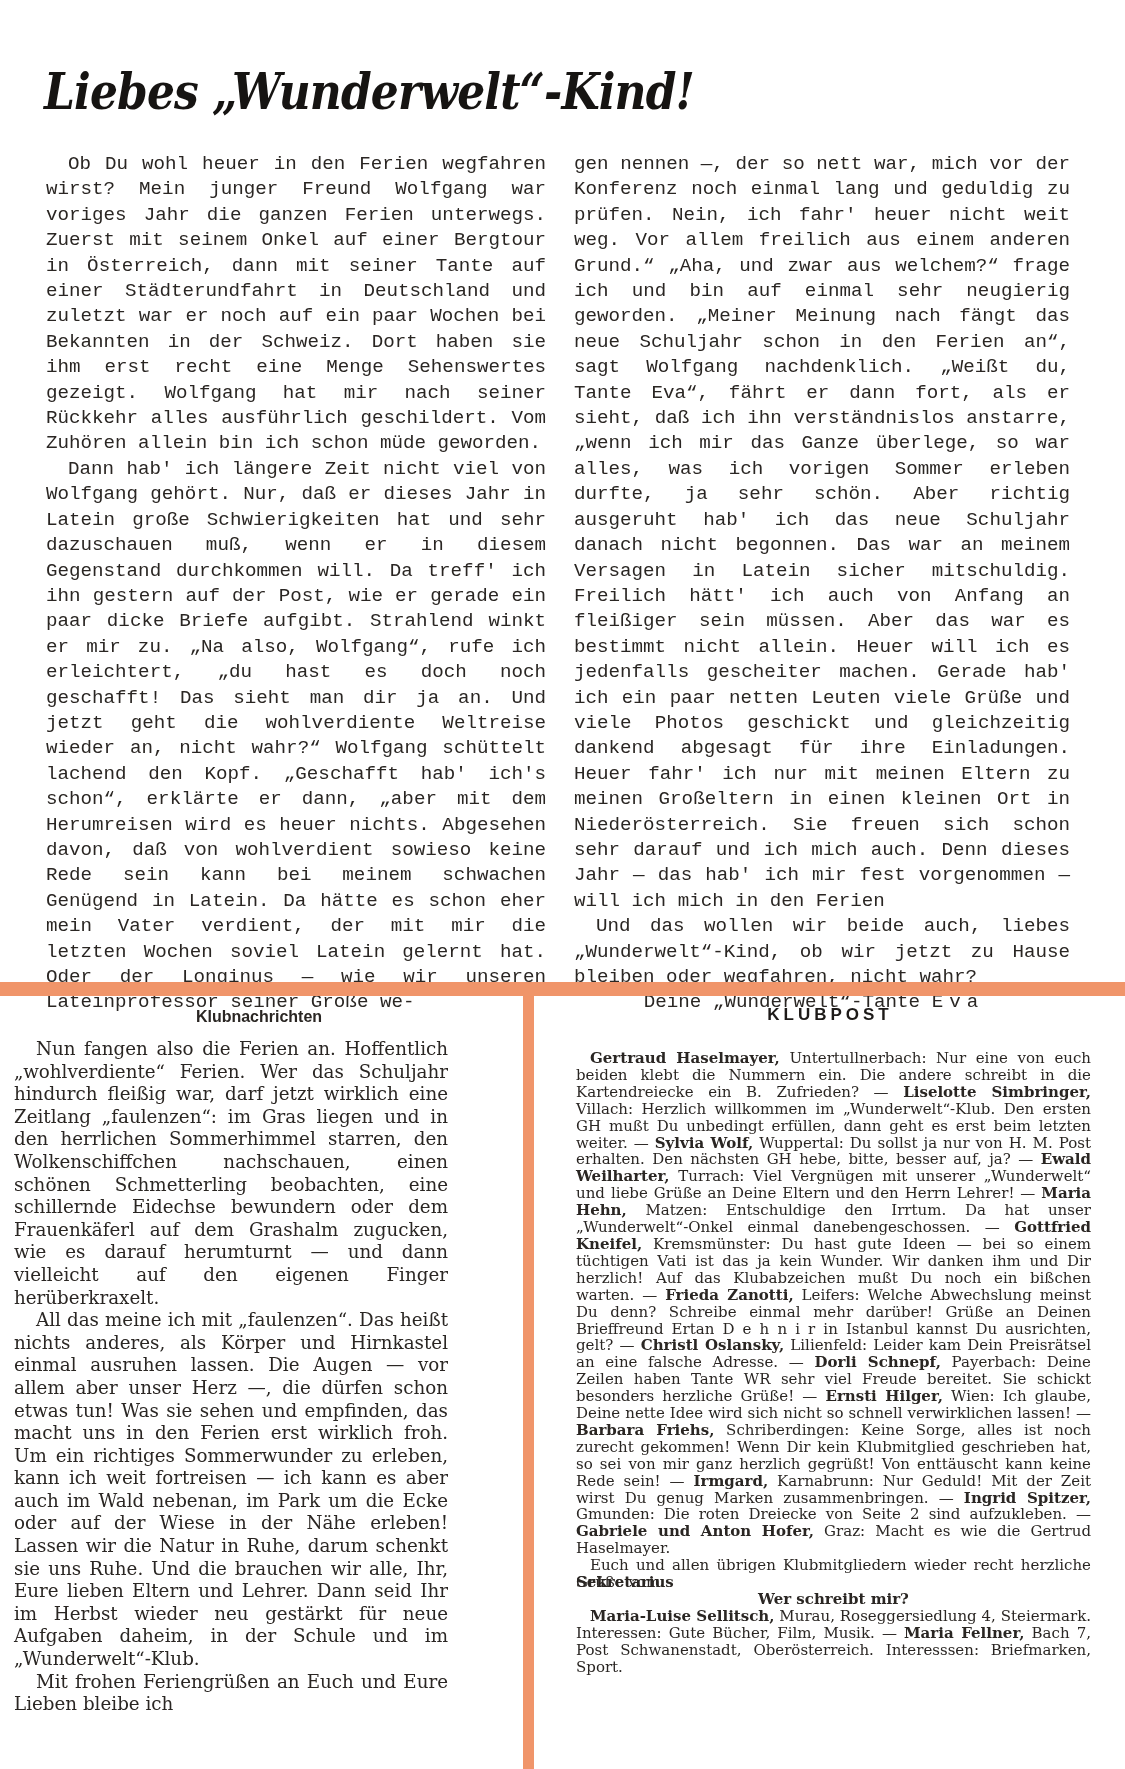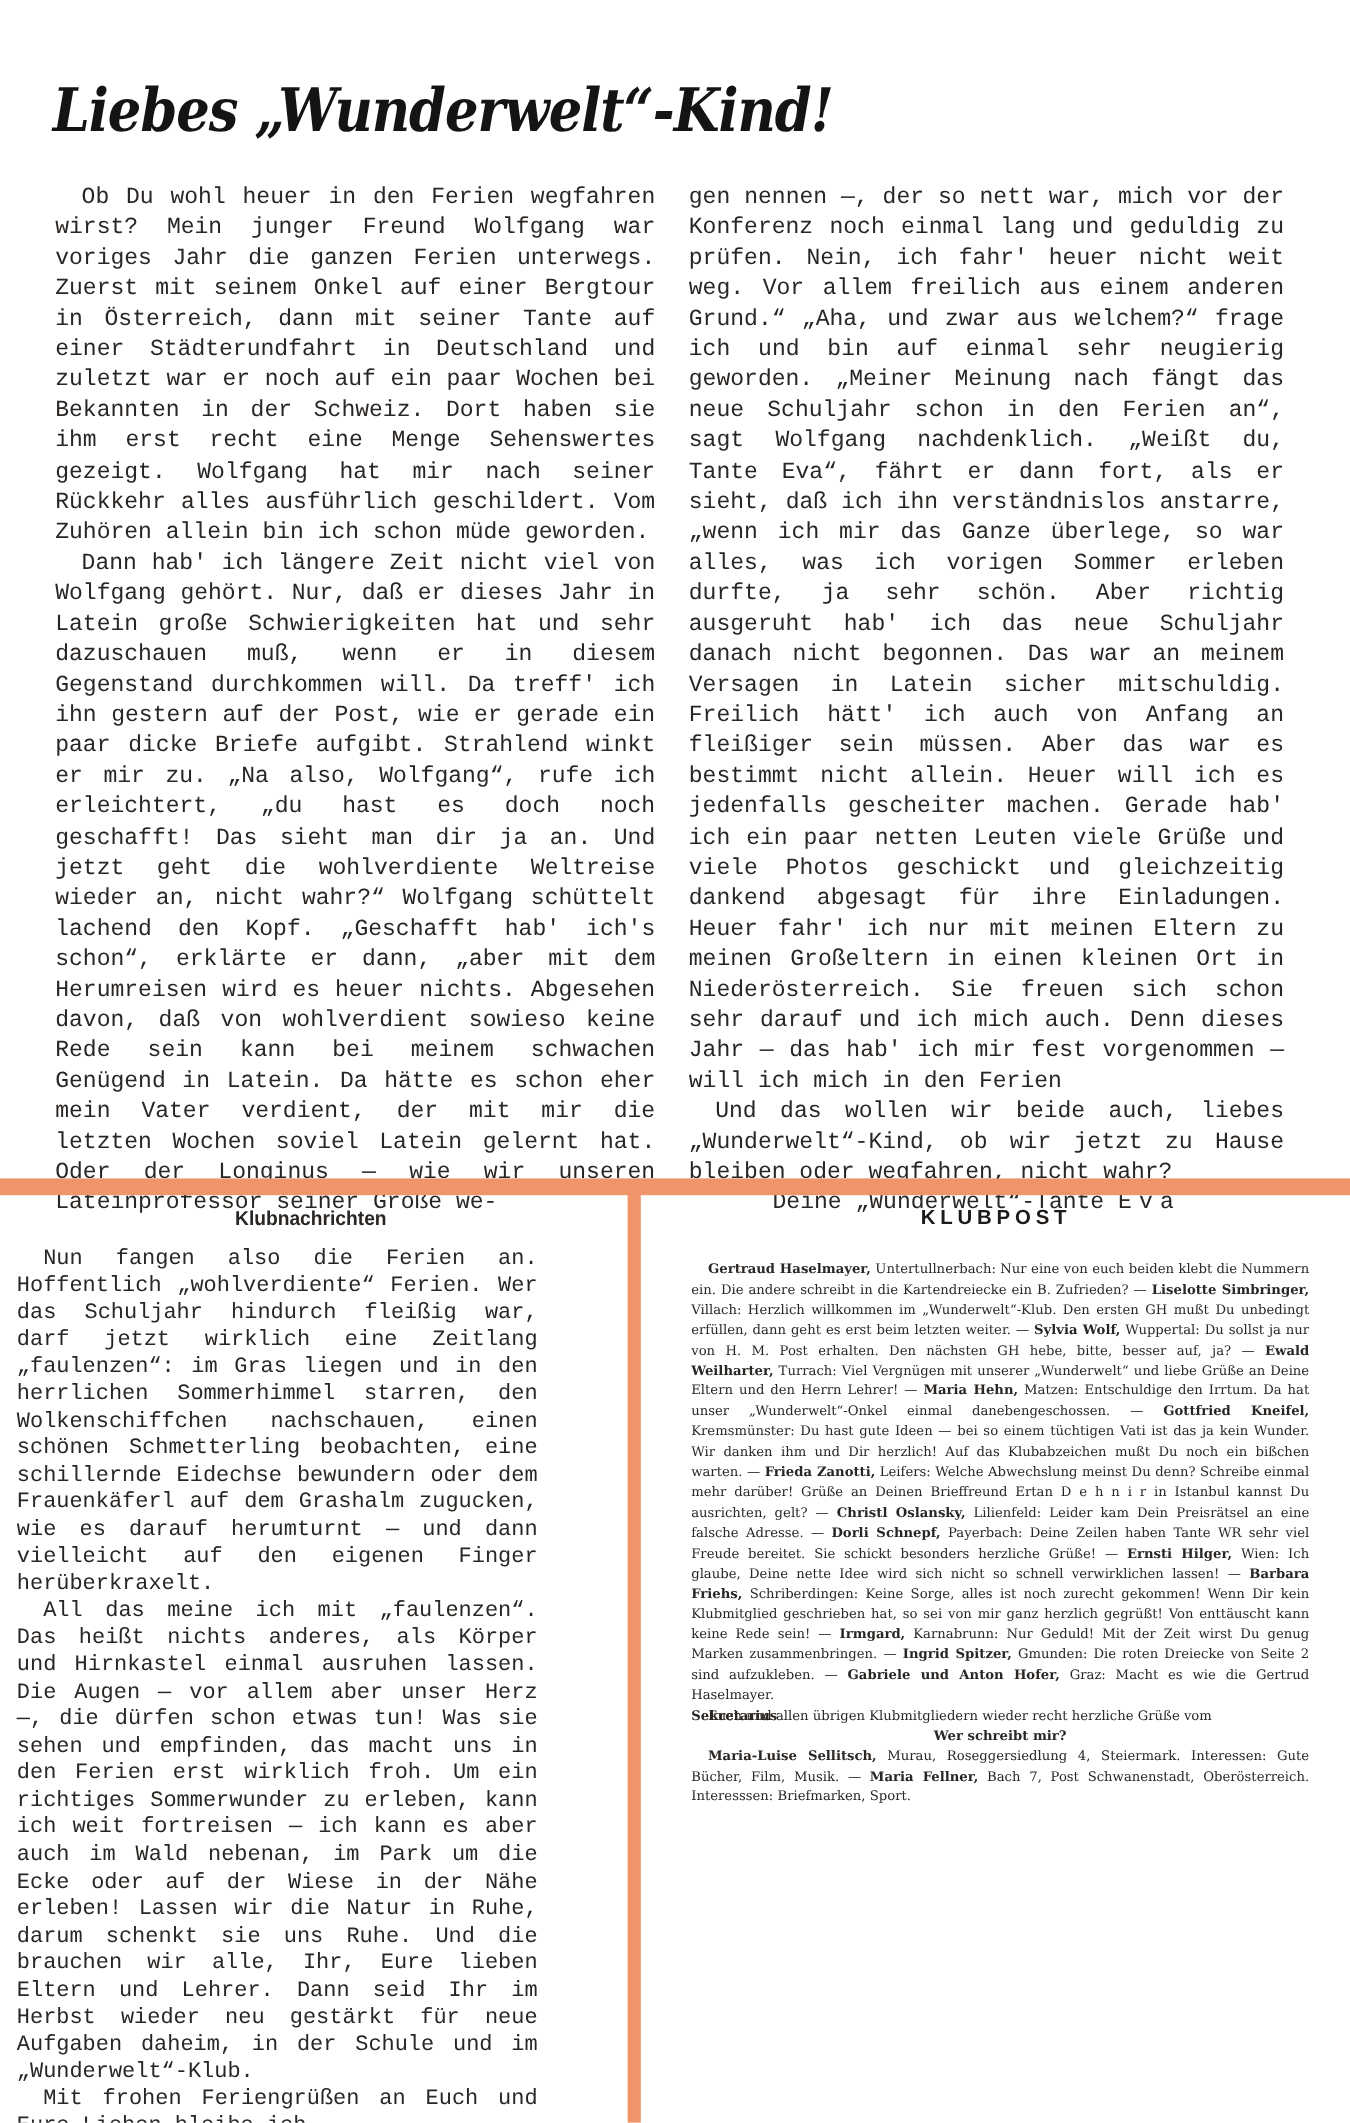--- a/index.html
+++ b/index.html
@@ -38,32 +38,32 @@
     .klub-head {
       position: absolute; left: 14px; top: 1008px; width: 490px;
       text-align: center;
       font-family: "Liberation Sans", sans-serif; font-weight: bold;
       font-size: 16px; transform: scaleY(1.05);
     }
     .klub-col {
       position: absolute; left: 14px; top: 1038px; width: 434px;
       font-size: 18.3px; line-height: 22.6px; text-align: justify;
     }
-    .klub-col p { margin: 0; font-family: Liberation Mono, monospace; }
+    .klub-col p { margin: 0; }
     .klub-col p.ind { text-indent: 22px; }
     .sig-left { text-align: right; padding-right: 10px; }
     .post-head {
       position: absolute; left: 560px; top: 1005px; width: 540px;
       text-align: center;
       font-family: "Liberation Sans", sans-serif; font-weight: bold;
       font-size: 17px; letter-spacing: 4px; color: #1d1a18;
     }
     .post-col {
       position: absolute; left: 576px; top: 1050px; width: 515px;
-      font-size: 11px; line-height: 16.9px; text-align: justify;
+      font-size: 15px; line-height: 16.9px; text-align: justify;
     }
     .post-col p { margin: 0; }
     .post-col p.ind { text-indent: 14px; }
     .post-col b { font-weight: bold; }
     .post-sub {
       text-align: center; font-weight: bold;
     }
   </style>
 </head>
 <body>

